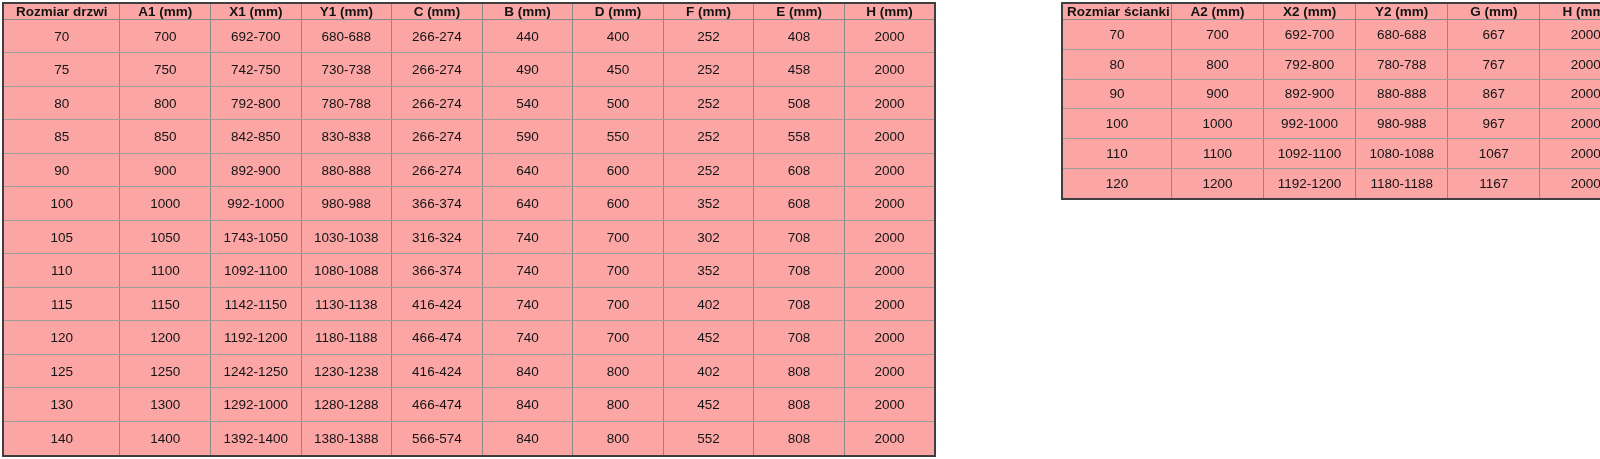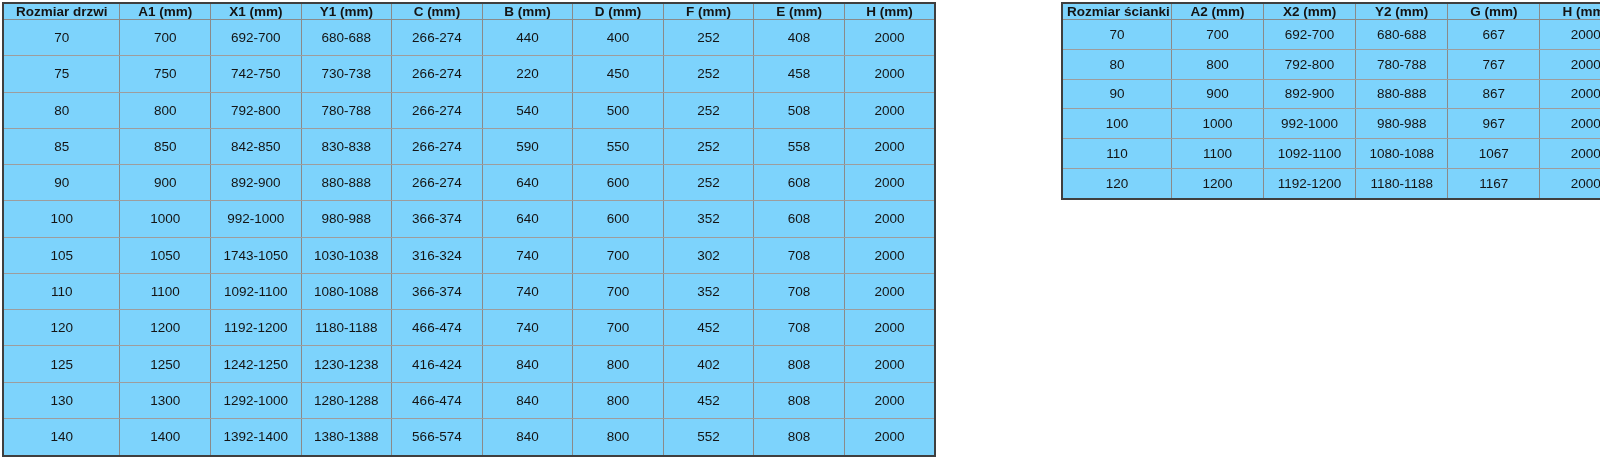--- a/index.html
+++ b/index.html
@@ -11,21 +11,21 @@
     width: 1600px;
     height: 459px;
     background: #ffffff;
     overflow: hidden;
   }
 
   table.spec-table {
     position: absolute;
     border-collapse: collapse;
     table-layout: fixed;
-    background: #7dd3fc;
+    background: #fca5a5;
     border: 2px solid #3f3f3f;
   }
 
   #door-table {
     left: 2px;
     top: 2px;
     width: 934px;
     height: 455px;
   }
 
@@ -103,21 +103,21 @@
           <td>252</td>
           <td>408</td>
           <td>2000</td>
         </tr>
         <tr>
           <td>75</td>
           <td>750</td>
           <td>742-750</td>
           <td>730-738</td>
           <td>266-274</td>
-          <td>220</td>
+          <td>490</td>
           <td>450</td>
           <td>252</td>
           <td>458</td>
           <td>2000</td>
         </tr>
         <tr>
           <td>80</td>
           <td>800</td>
           <td>792-800</td>
           <td>780-788</td>
@@ -178,20 +178,32 @@
         </tr>
         <tr>
           <td>110</td>
           <td>1100</td>
           <td>1092-1100</td>
           <td>1080-1088</td>
           <td>366-374</td>
           <td>740</td>
           <td>700</td>
           <td>352</td>
+          <td>708</td>
+          <td>2000</td>
+        </tr>
+        <tr>
+          <td>115</td>
+          <td>1150</td>
+          <td>1142-1150</td>
+          <td>1130-1138</td>
+          <td>416-424</td>
+          <td>740</td>
+          <td>700</td>
+          <td>402</td>
           <td>708</td>
           <td>2000</td>
         </tr>
         <tr>
           <td>120</td>
           <td>1200</td>
           <td>1192-1200</td>
           <td>1180-1188</td>
           <td>466-474</td>
           <td>740</td>

